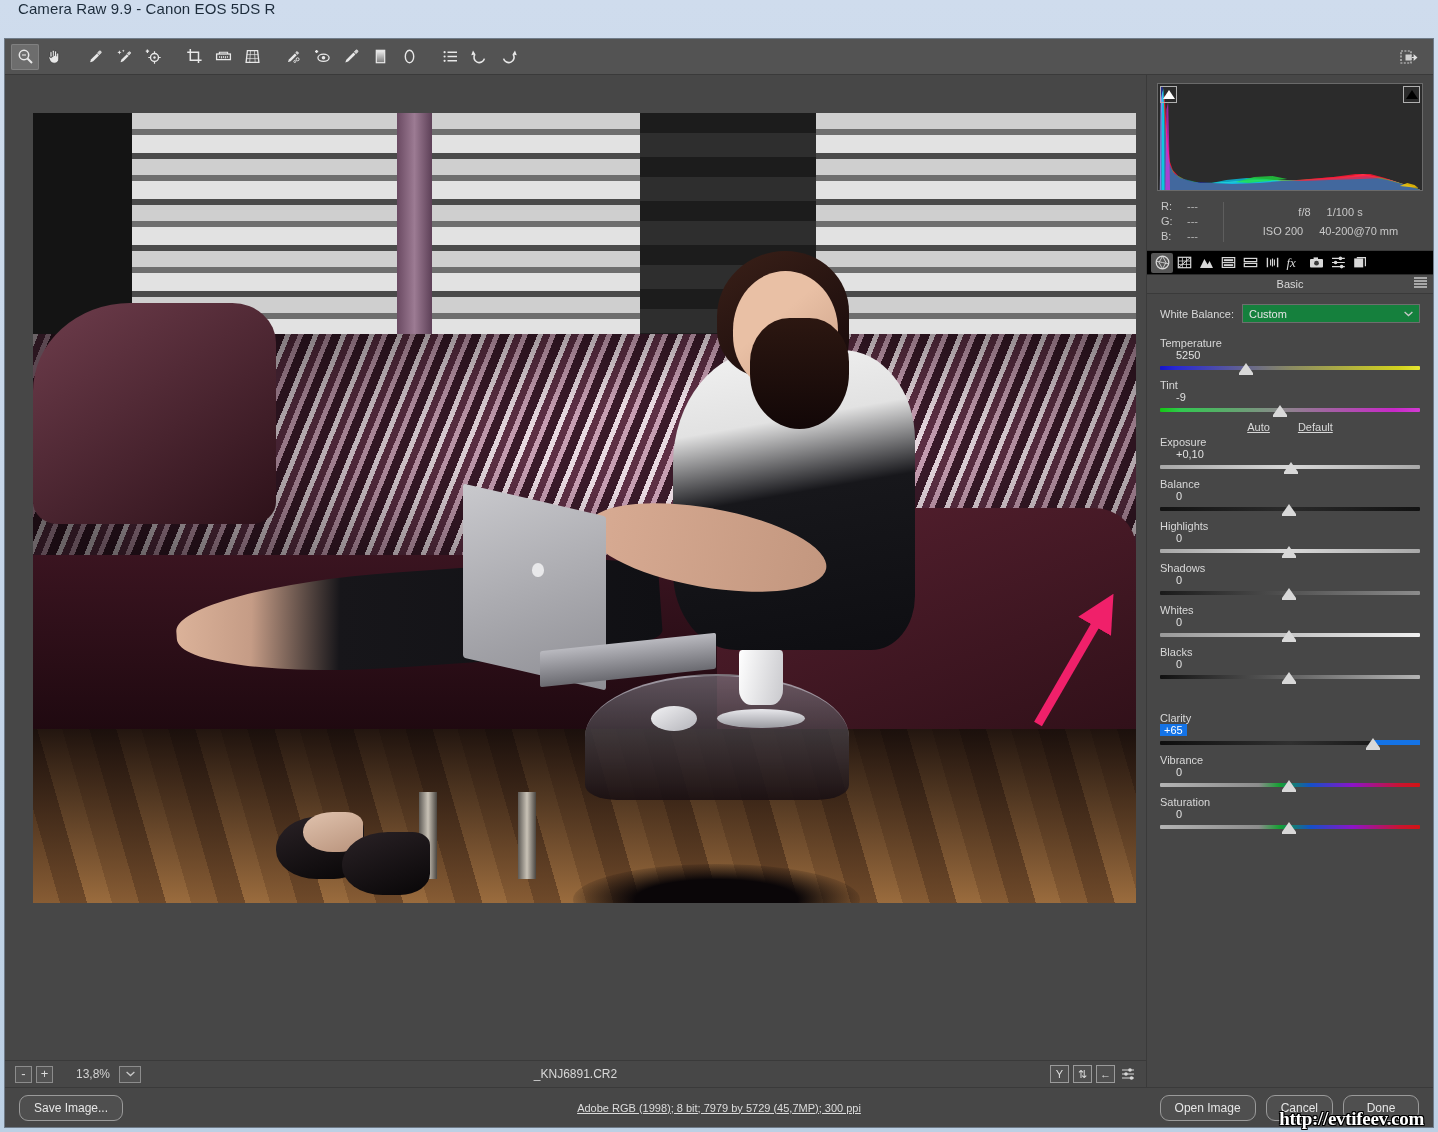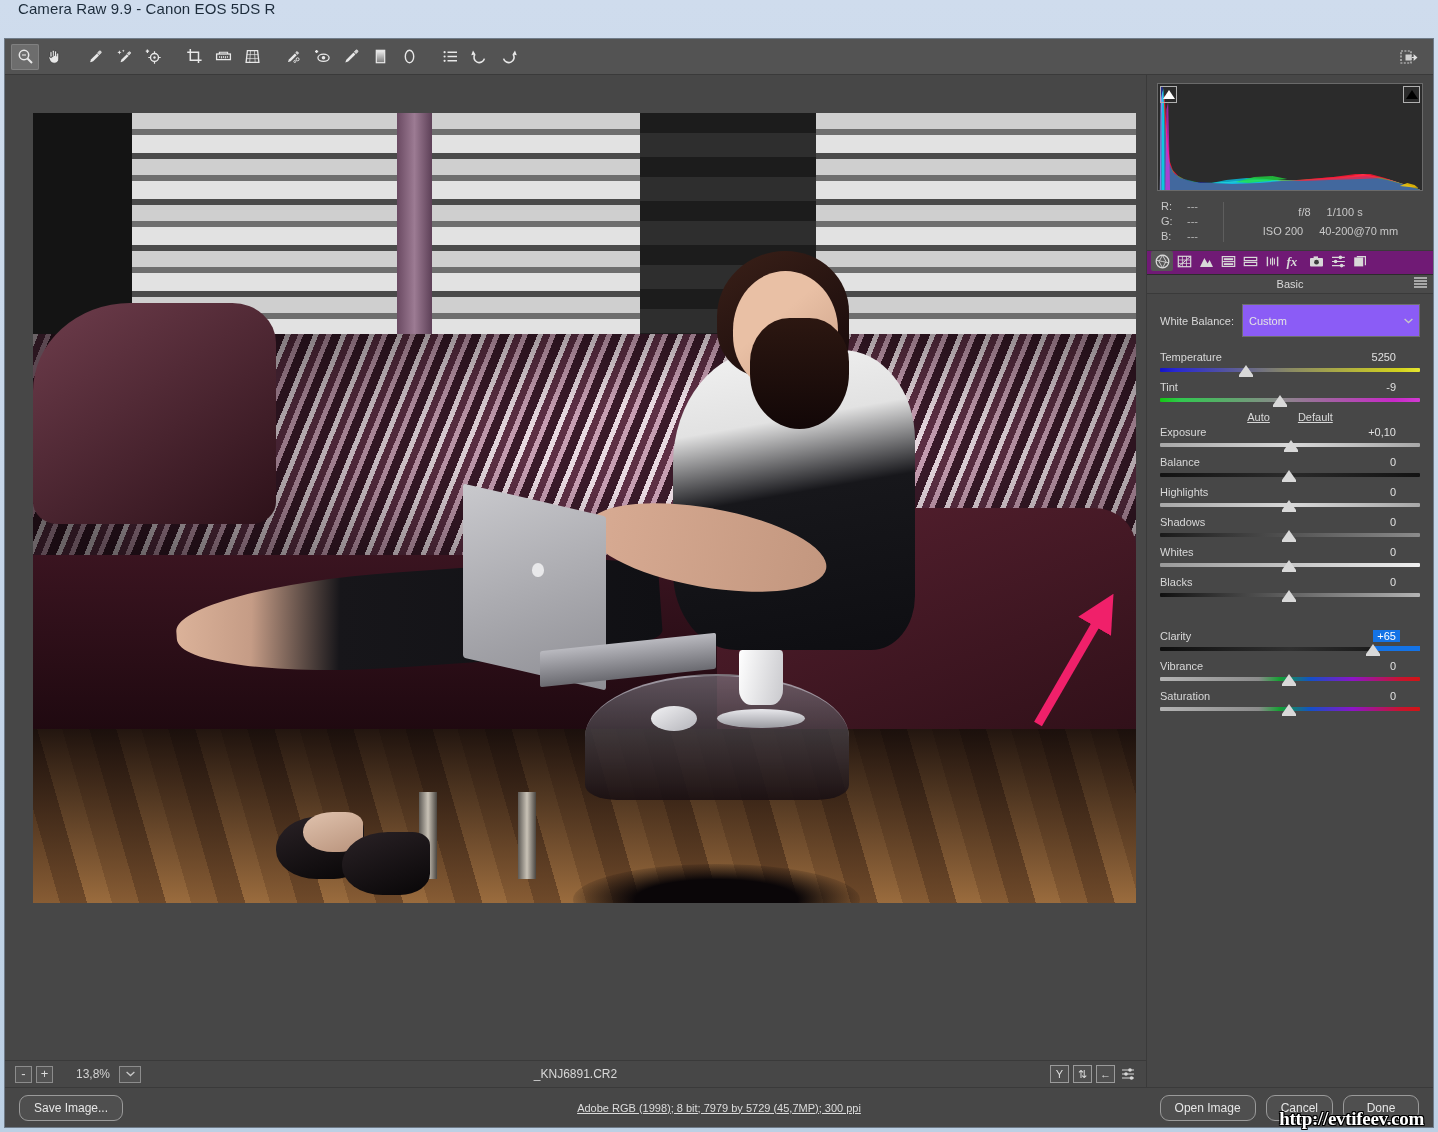--- a/index.html
+++ b/index.html
@@ -317,25 +317,24 @@
   #rgb-readout { width: 62px; }
   #rgb-readout div { display: flex; gap: 14px; line-height: 15px; }
   #rgb-readout .lbl { width: 12px; }
   #rgb-readout .val { color: #b4b4b4; }
   #exif-sep { width: 1px; height: 40px; background: #5e5e5e; margin-right: 18px; }
   #exif-data { flex: 1; text-align: center; line-height: 19px; }
   #exif-data .line { display: flex; justify-content: center; gap: 16px; align-items: center; }
 
   #panel-tabs {
     height: 24px; min-height: 24px;
-    background: #701a75;
-    display: flex; align-items: flex-start;
+    background: #000000;
+    display: flex; align-items: center;
     padding-left: 4px;
     border-bottom: 1px solid #2c2c2c;
-    font-weight: bold;
   }
   .ptab {
     width: 22px; height: 20px;
     display: flex; align-items: center; justify-content: center;
     color: #d8d8d8; border-radius: 2px;
   }
   .ptab.active { background: #565656; }
 
   #panel-header {
     height: 19px; min-height: 19px;
@@ -348,42 +347,43 @@
   #panel-menu { position: absolute; right: 6px; color: #c8c8c8; font-size: 12px; }
 
   #panel-body {
     flex: 1; padding: 10px 13px 0 13px;
     background: #474747; overflow: hidden;
   }
 
   .wb-row { display: flex; align-items: center; margin-bottom: 14px; }
   .wb-label { font-size: 11px; color: #d8d8d8; margin-right: 8px; }
   .wb-select {
-    flex: 1; height: 33px;
-    background: #8b5cf6;
+    flex: 1; height: 19px;
+    background: #15803d;
     border: 1px solid #6e6e6e;
     display: flex; align-items: center;
     padding: 0 6px;
     font-size: 11px; color: #e4e4e4;
     position: relative;
   }
   .wb-select .chev { position: absolute; right: 6px; color: #c0c0c0; font-size: 9px; }
 
   .auto-default {
     display: flex; justify-content: center; gap: 28px;
     font-size: 11px; color: #d8d8d8;
     margin: 4px 0 3px 0;
   }
   .auto-default span { text-decoration: underline; }
 
   .slider-row { margin-bottom: 4px; }
   .slider-head {
     display: flex; justify-content: space-between; align-items: baseline;
     font-size: 11px; color: #d8d8d8;
     padding-bottom: 1px;
+    flex-direction: column;
   }
   .slider-val { color: #e0e0e0; font-size: 11px; padding-right: 24px; padding-left: 16px; }
   .slider-val.selected {
     background: #1473e6; color: #ffffff;
     padding: 0 4px; margin-right: 20px;
   }
   .track-wrap { position: relative; height: 13px; }
   .track {
     position: absolute; top: 4px; left: 0; right: 0; height: 4px;
     background: #6e6e6e; border-radius: 1px;

